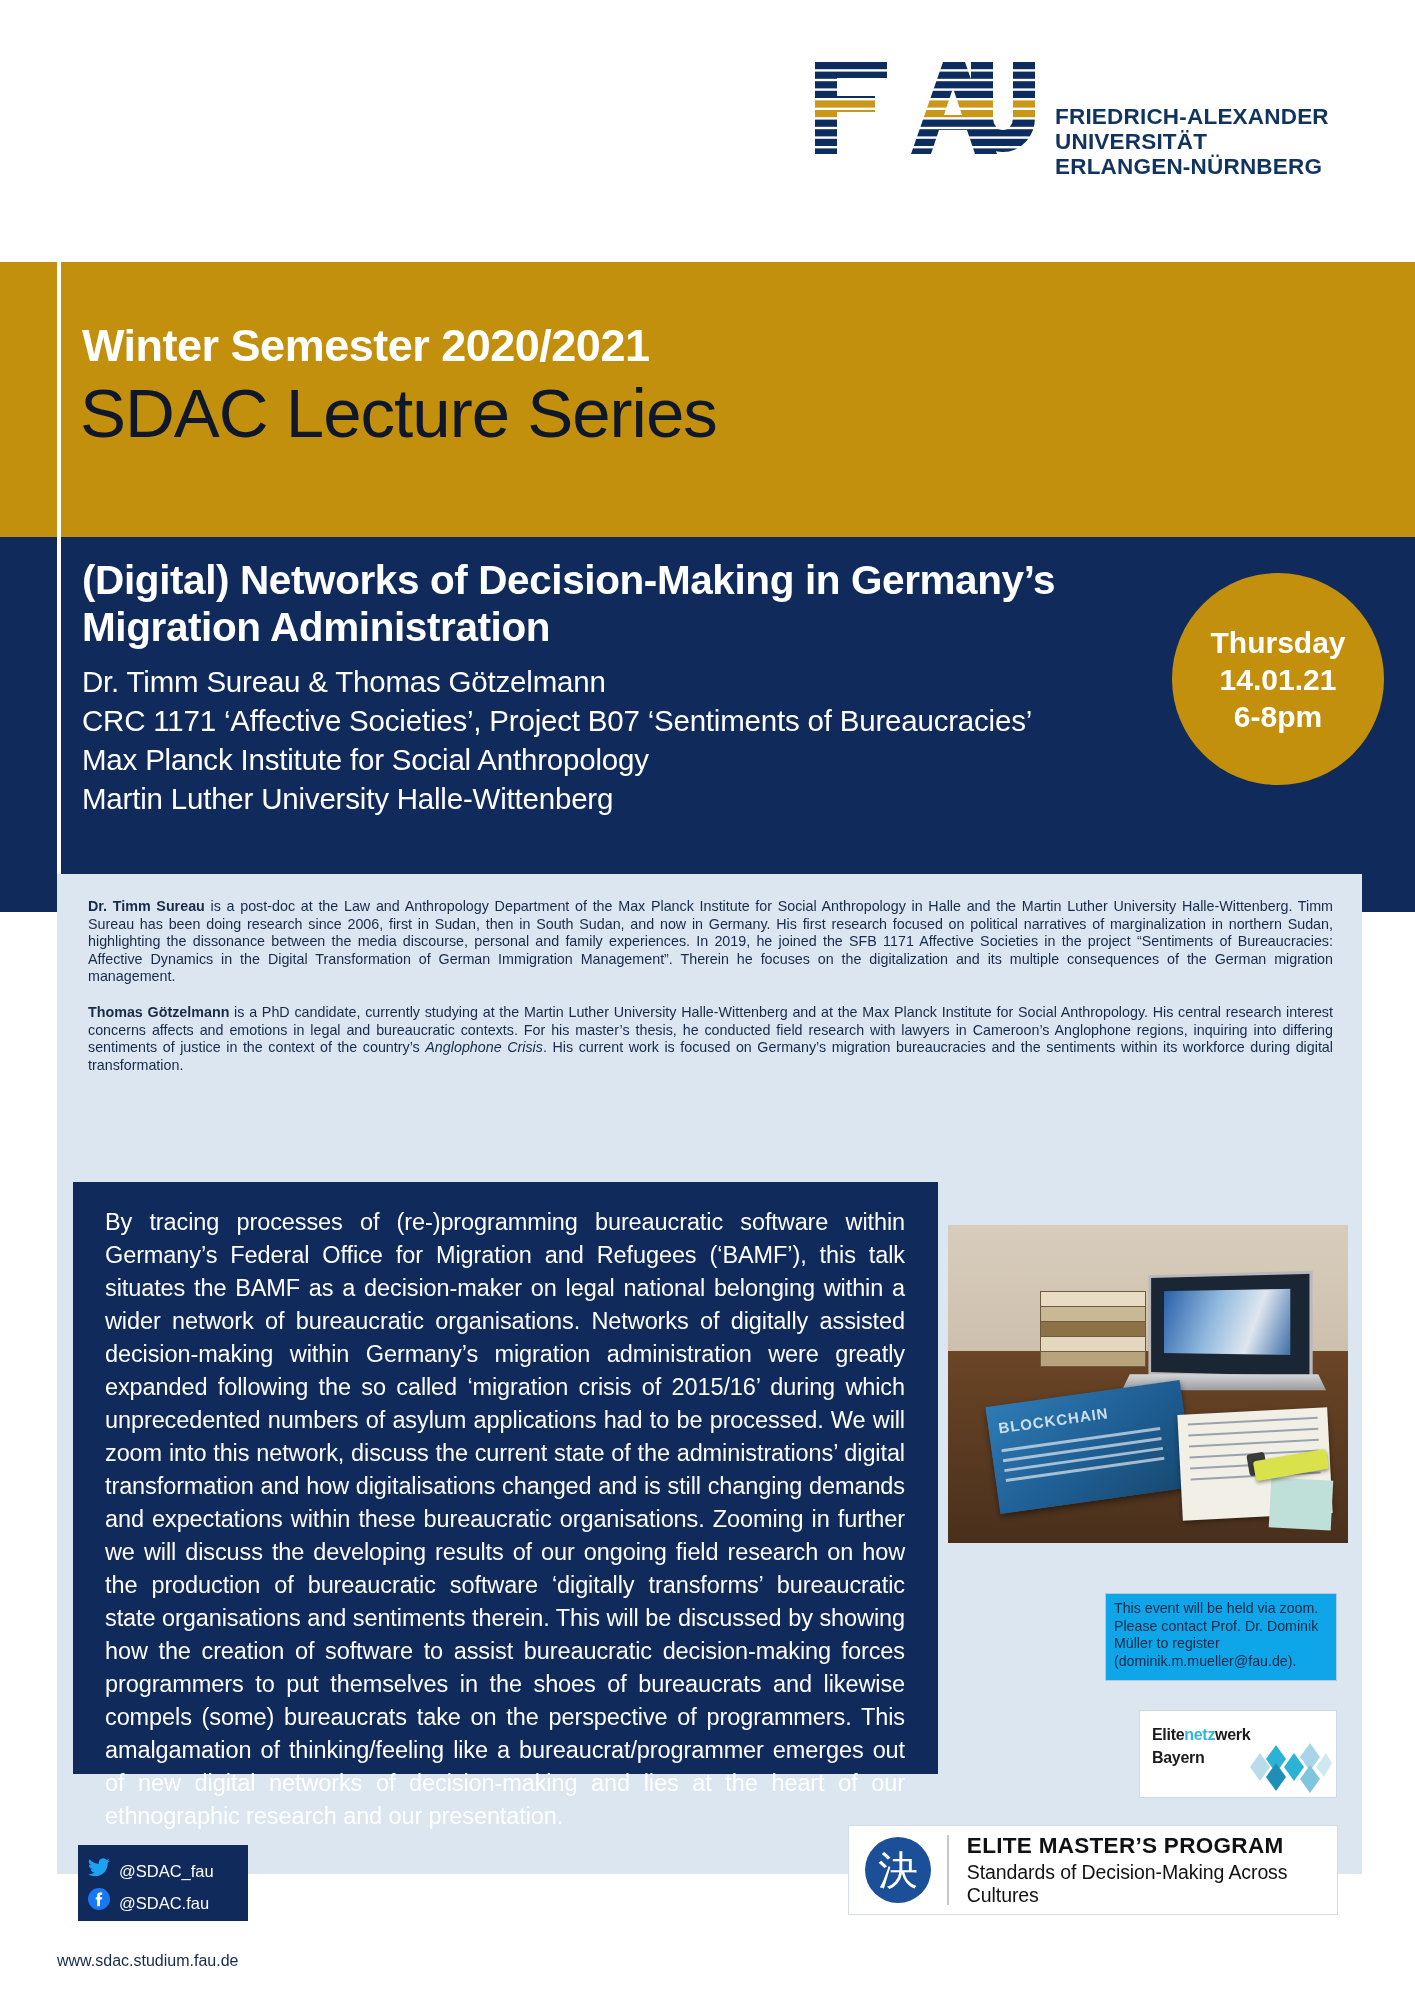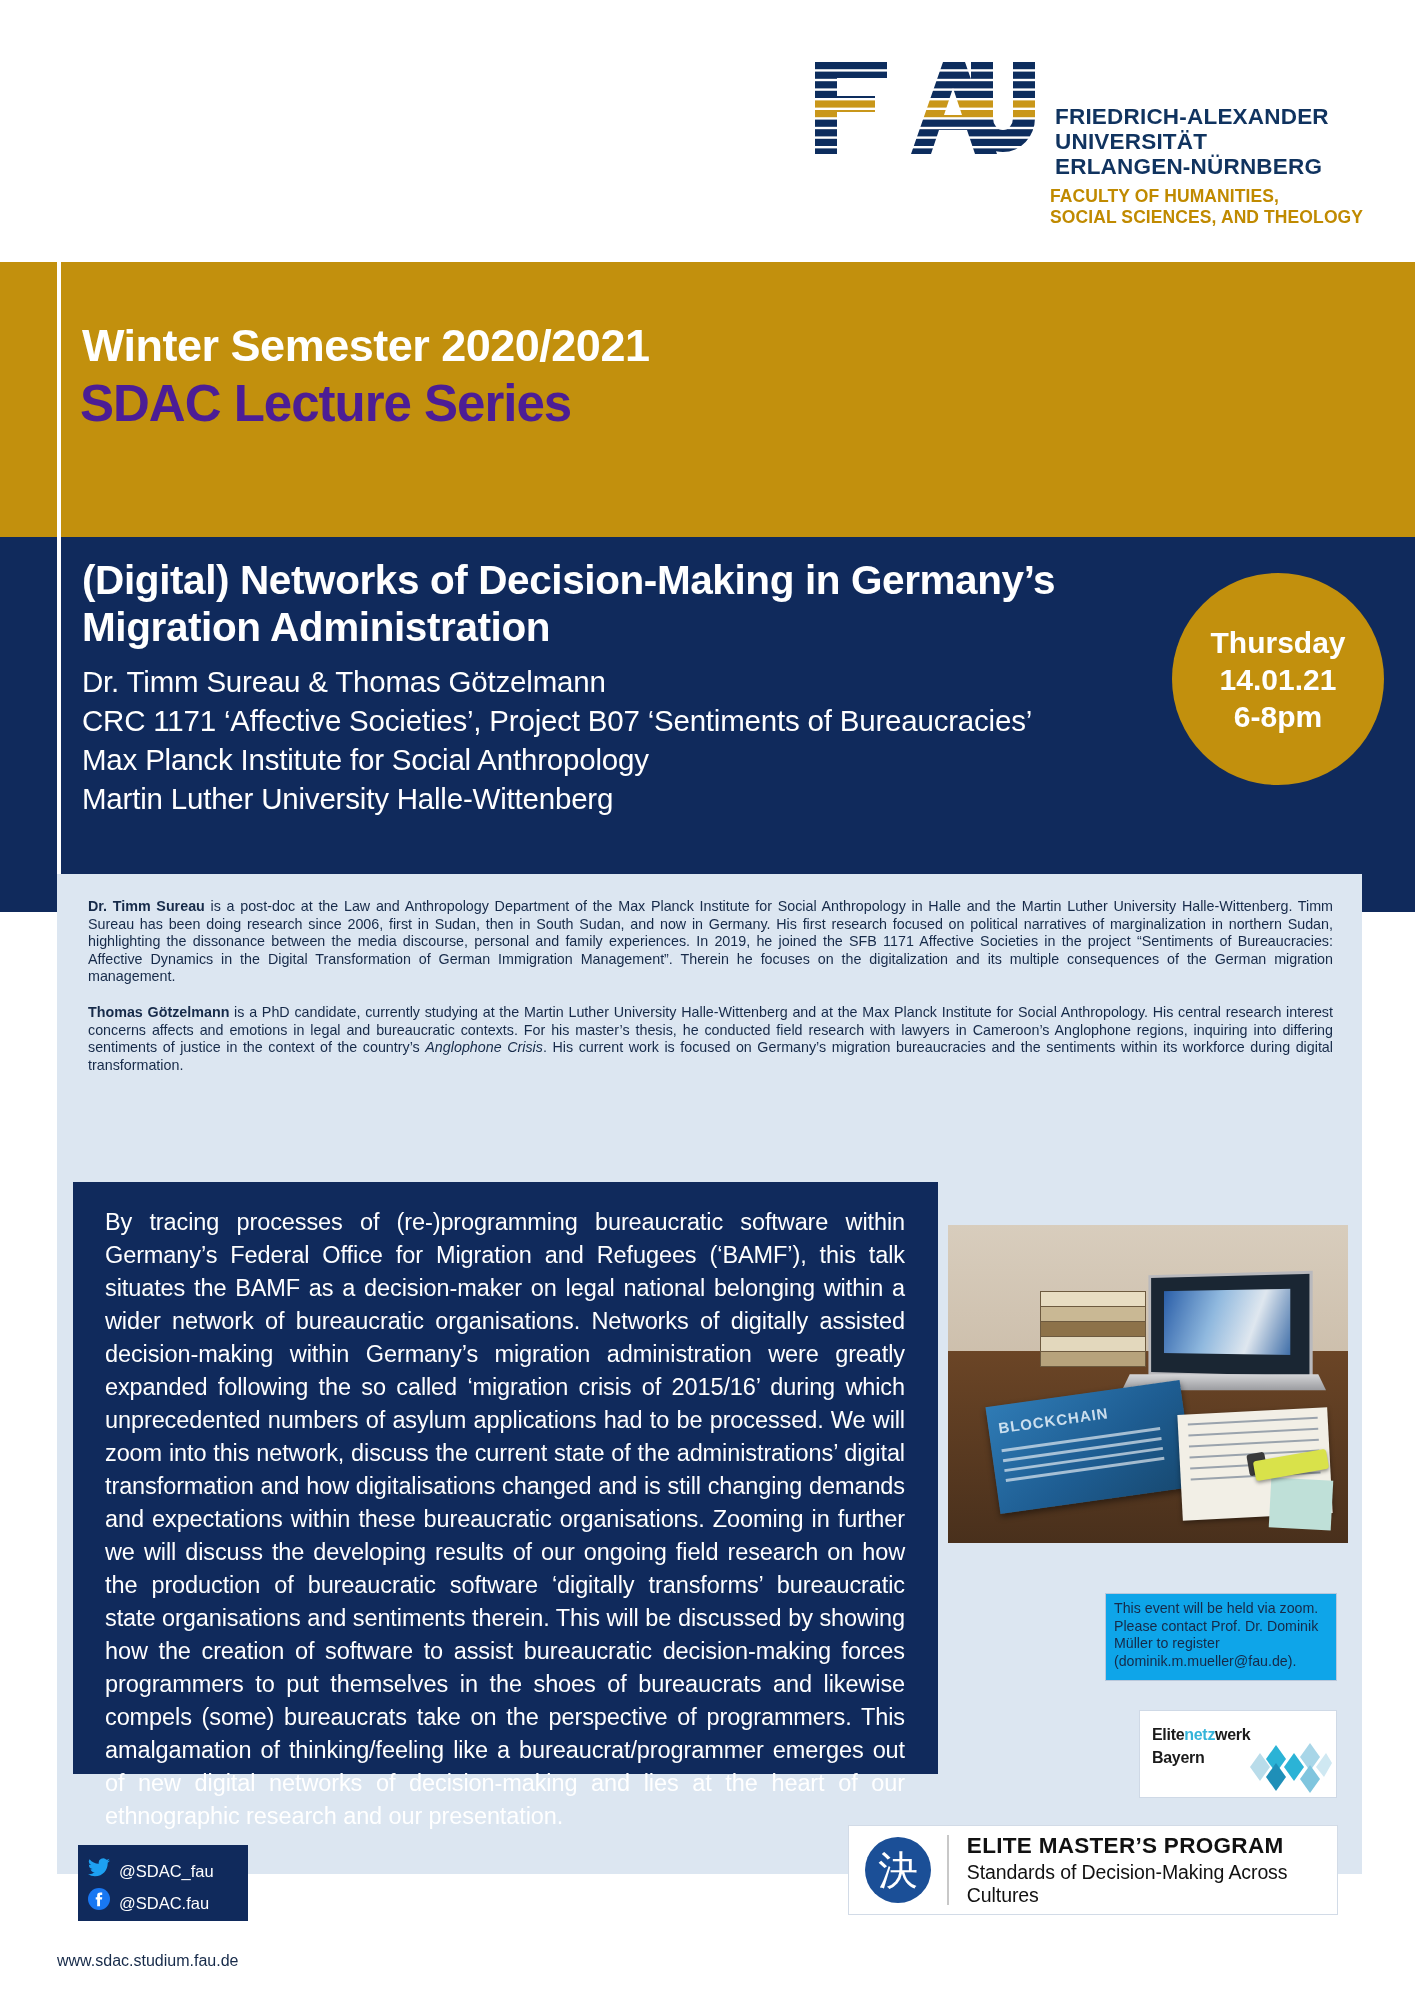--- a/index.html
+++ b/index.html
@@ -64,23 +64,23 @@
     position: absolute;
     left: 82px; top: 58px;
     color: #ffffff;
     font-weight: bold;
     font-size: 45px;
     letter-spacing: -0.5px;
   }
   .series-line {
     position: absolute;
     left: 80px; top: 112px;
-    color: #4c1d95;
-    font-weight: bold;
-    font-size: 51px;
+    color: #0f172a;
+    font-weight: normal;
+    font-size: 69px;
     letter-spacing: -1px;
   }
 
   
   .navy-band {
     position: absolute;
     left: 0; top: 537px;
     width: 1415px; height: 375px;
     background: #102a5c;
     padding-left: 10px;
@@ -373,24 +373,20 @@
       </g>
     </svg>
   </div>
 
   <div class="fau-wordmark">
     <div>FRIEDRICH-ALEXANDER</div>
     <div>UNIVERSITÄT</div>
     <div>ERLANGEN-NÜRNBERG</div>
   </div>
 
-  <div class="fau-faculty">
-    <div>FACULTY OF HUMANITIES,</div>
-    <div>SOCIAL SCIENCES, AND THEOLOGY</div>
-  </div>
 </div>
 
 <div class="gold-band">
   <div class="gold-band-rule"></div>
   <div class="semester-line">Winter Semester 2020/2021</div>
   <div class="series-line">SDAC Lecture Series</div>
 </div>
 
 <div class="navy-band">
   <div class="navy-band-rule"></div>

